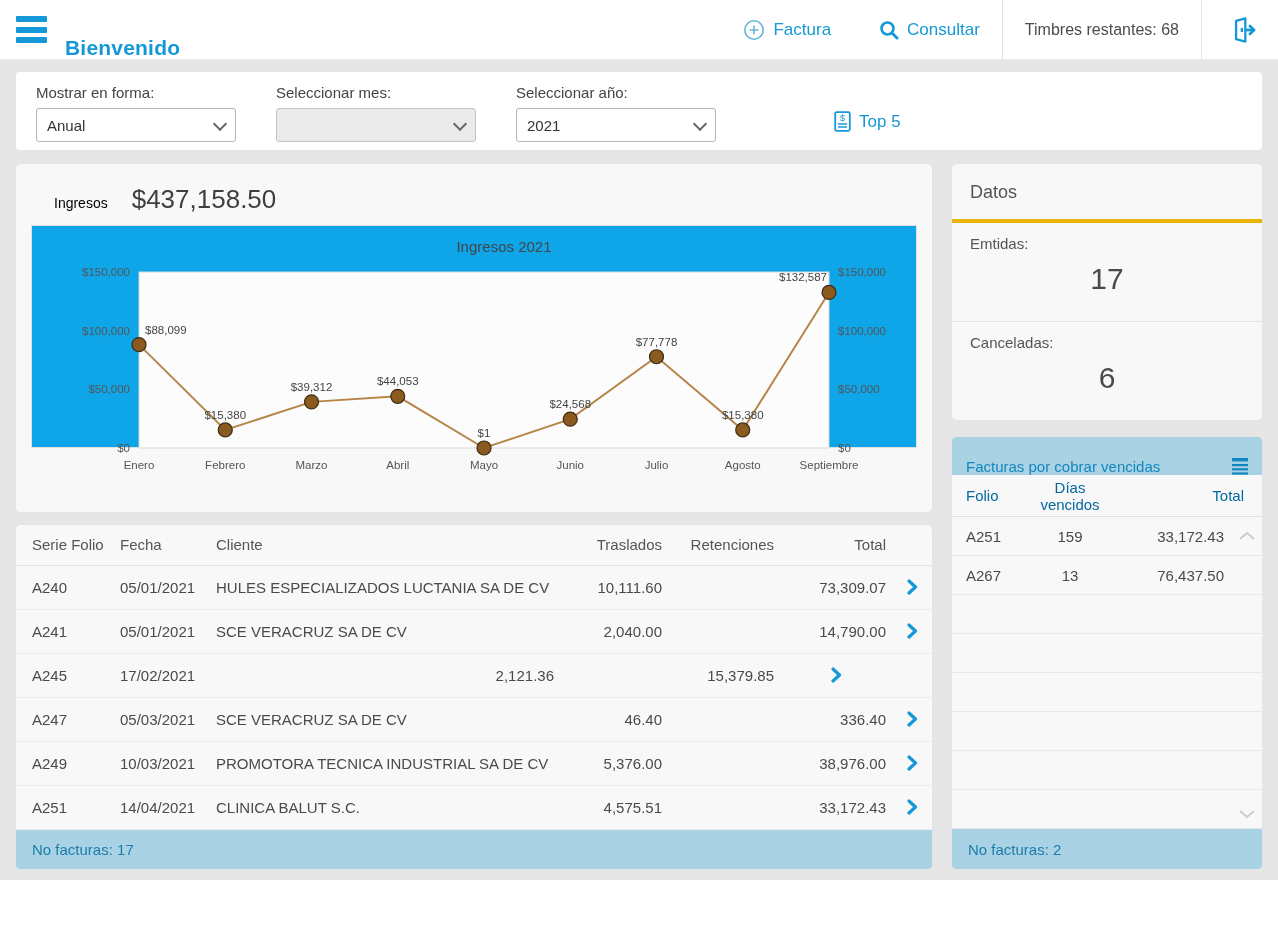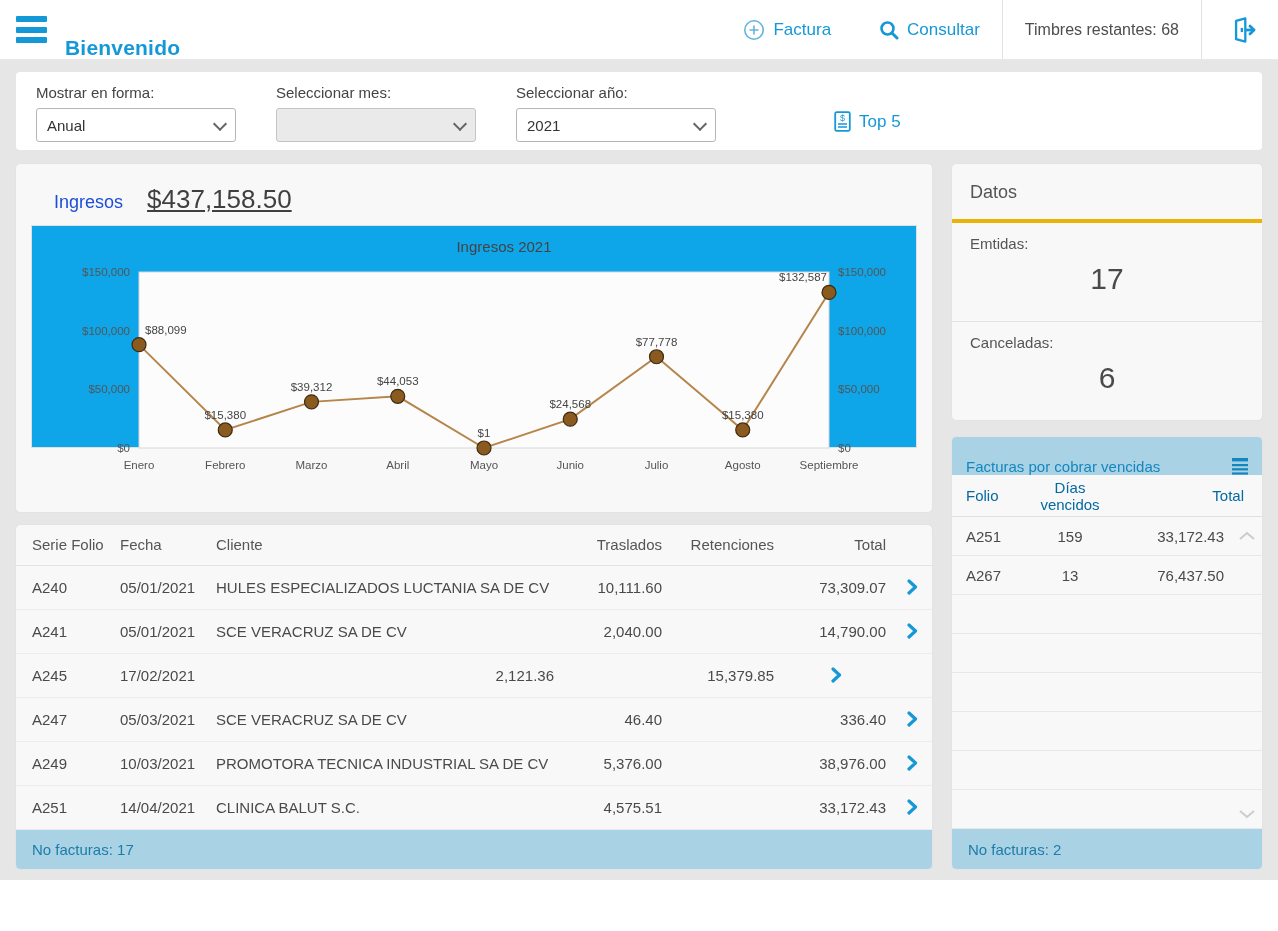--- a/index.html
+++ b/index.html
@@ -42,22 +42,22 @@
     color:var(--accent); font-size:17px; cursor:pointer; }
 
   
   .main-grid { display:flex; gap:20px; }
   .left-col { flex:1; min-width:0; }
   .right-col { width:310px; }
 
   
   .chart-panel { height:348px; padding:14px 15px 0; margin-bottom:13px; }
   .panel-head { display:flex; align-items:baseline; gap:24px; padding:6px 0 10px 23px; }
-  .panel-head .lbl { font-size:18px; color:#1d4ed8; }
-  .panel-head .amt { font-size:26px; color:#3f3f3f;text-decoration:underline; }
+  .panel-head .lbl { font-size:14px; color:#000000; }
+  .panel-head .amt { font-size:26px; color:#3f3f3f; }
   .chart-box { height:223px; background:#0ea5e9; border:1px solid #e0e0e0; }
   .chart-box svg { display:block; width:100%; height:278px; }
   .ct-title { font-size:15px; fill:#444; }
   .ct-tick  { font-size:11.5px; fill:#555; }
   .ct-label { font-size:11.5px; fill:#444; }
 
   
   .table-panel { height:344px; display:flex; flex-direction:column; overflow:hidden; }
   .inv-grid { display:grid; grid-template-columns:88px 96px 1fr 108px 112px 112px 40px;
     align-items:center; }

